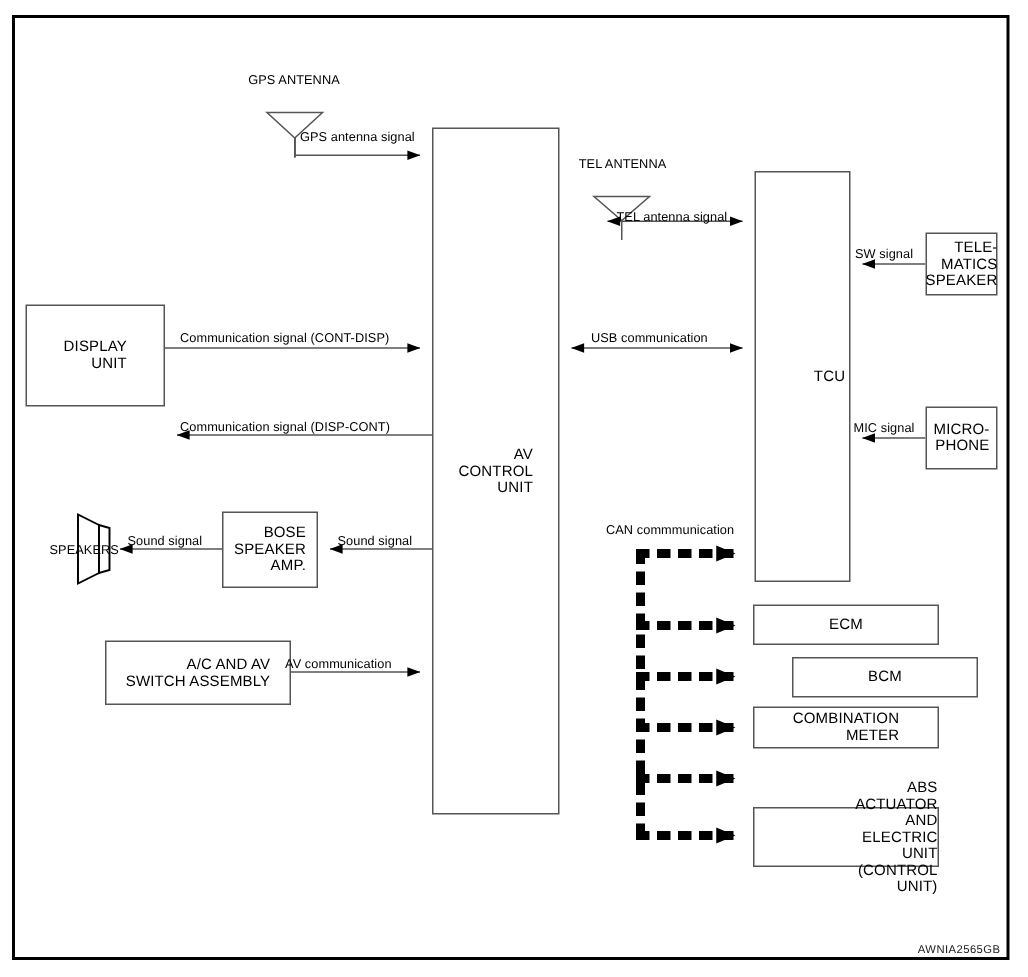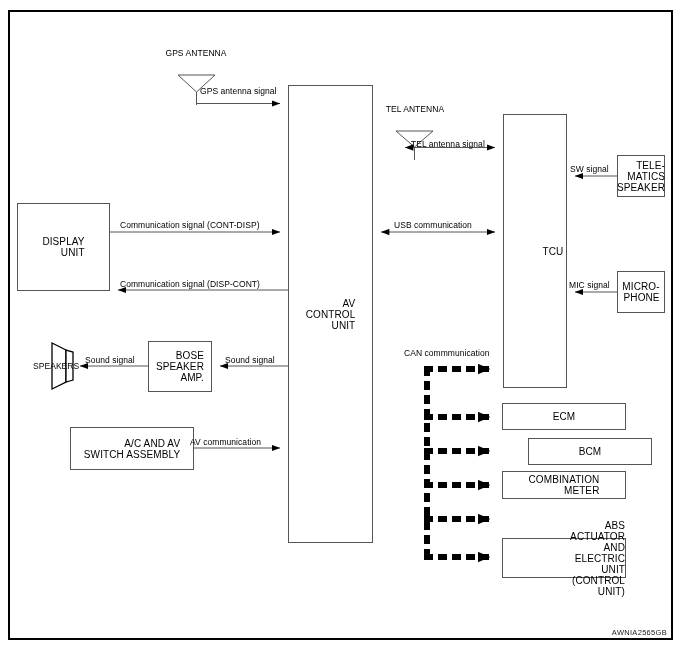--- a/index.html
+++ b/index.html
@@ -167,21 +167,21 @@
       <line x1="424" y1="451" x2="490" y2="451" stroke="#000000" stroke-width="6" stroke-dasharray="9,5" marker-end="url(#bh)"></line>
 
       <line x1="424" y1="485" x2="490" y2="485" stroke="#000000" stroke-width="6" stroke-dasharray="9,5" marker-end="url(#bh)"></line>
 
       <line x1="424" y1="519" x2="490" y2="519" stroke="#000000" stroke-width="6" stroke-dasharray="9,5" marker-end="url(#bh)"></line>
 
       <line x1="424" y1="557" x2="490" y2="557" stroke="#000000" stroke-width="6" stroke-dasharray="9,5" marker-end="url(#bh)"></line>
     </g>
   </svg>
 
-  <div class="nbox" style="left:17px; top:203px; width:93px; height:88px;">
+  <div class="nbox" style="left:17px; top:203px; width:93px; height:68px;">
     <span>
       <span class="bl">DISPLAY</span>
       <span class="bl">UNIT</span>
     </span>
   </div>
 
   <div class="nbox" style="left:288px; top:85px; width:85px; height:458px;">
     <span>
       <span class="bl">AV</span>
       <span class="bl">CONTROL</span>

